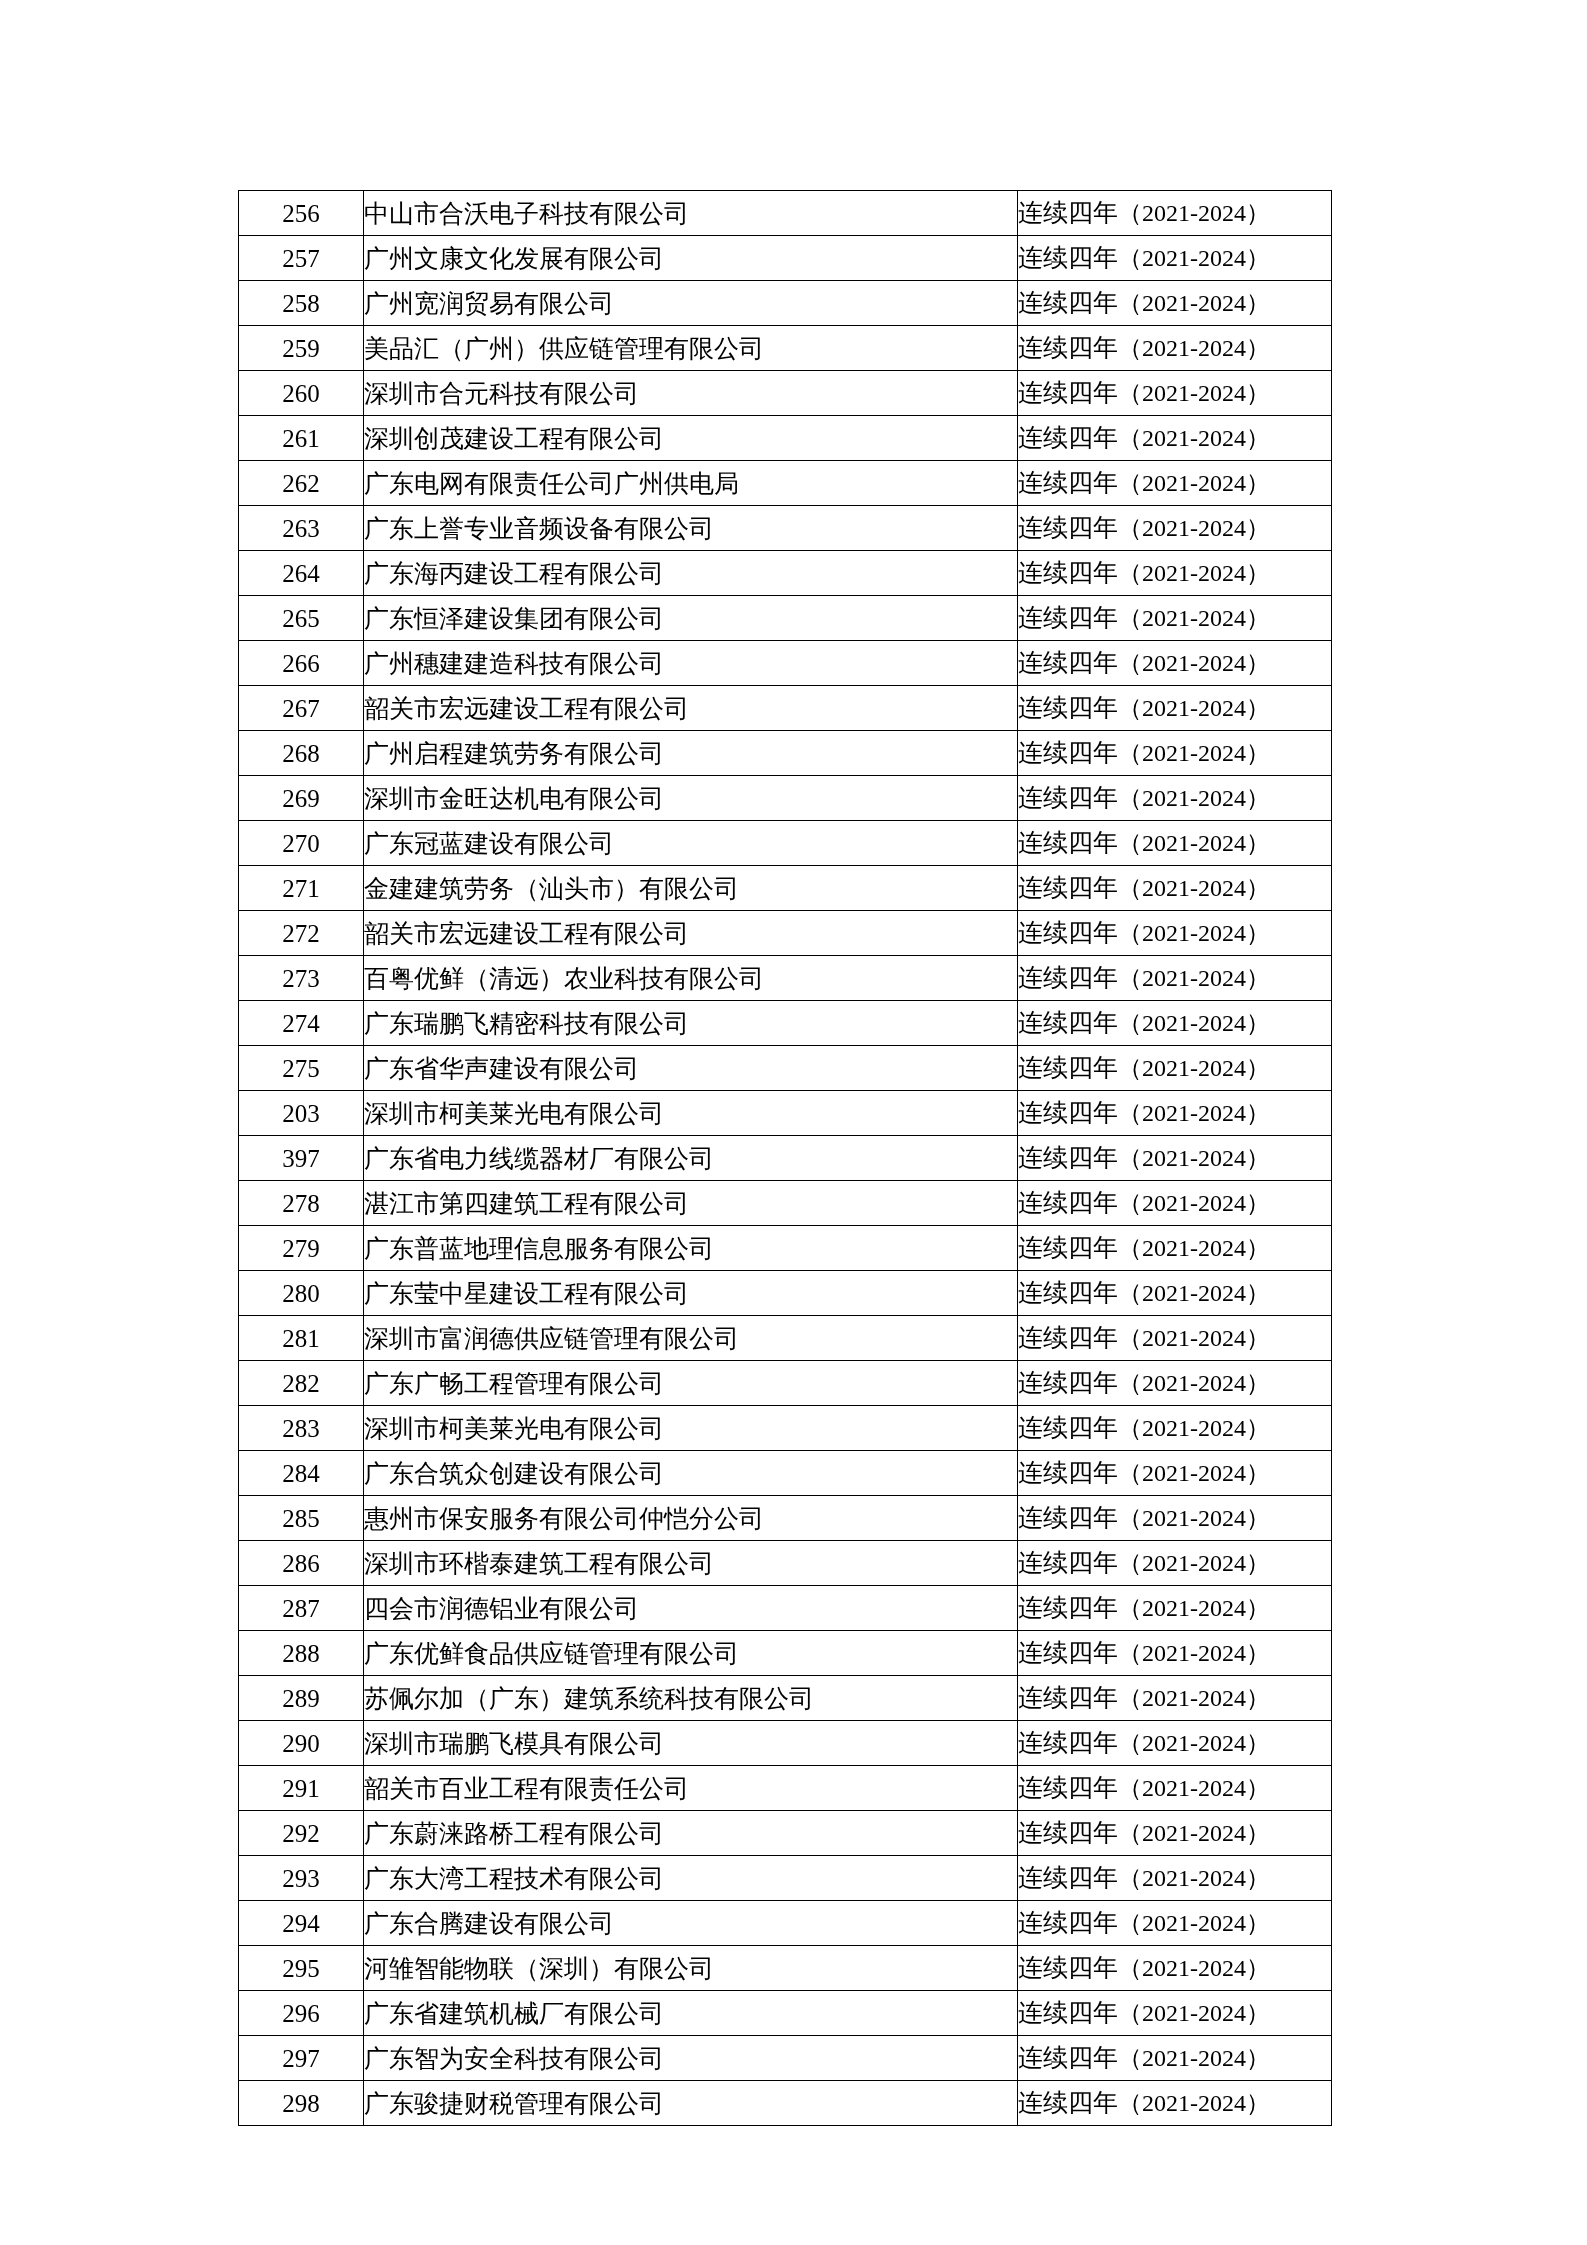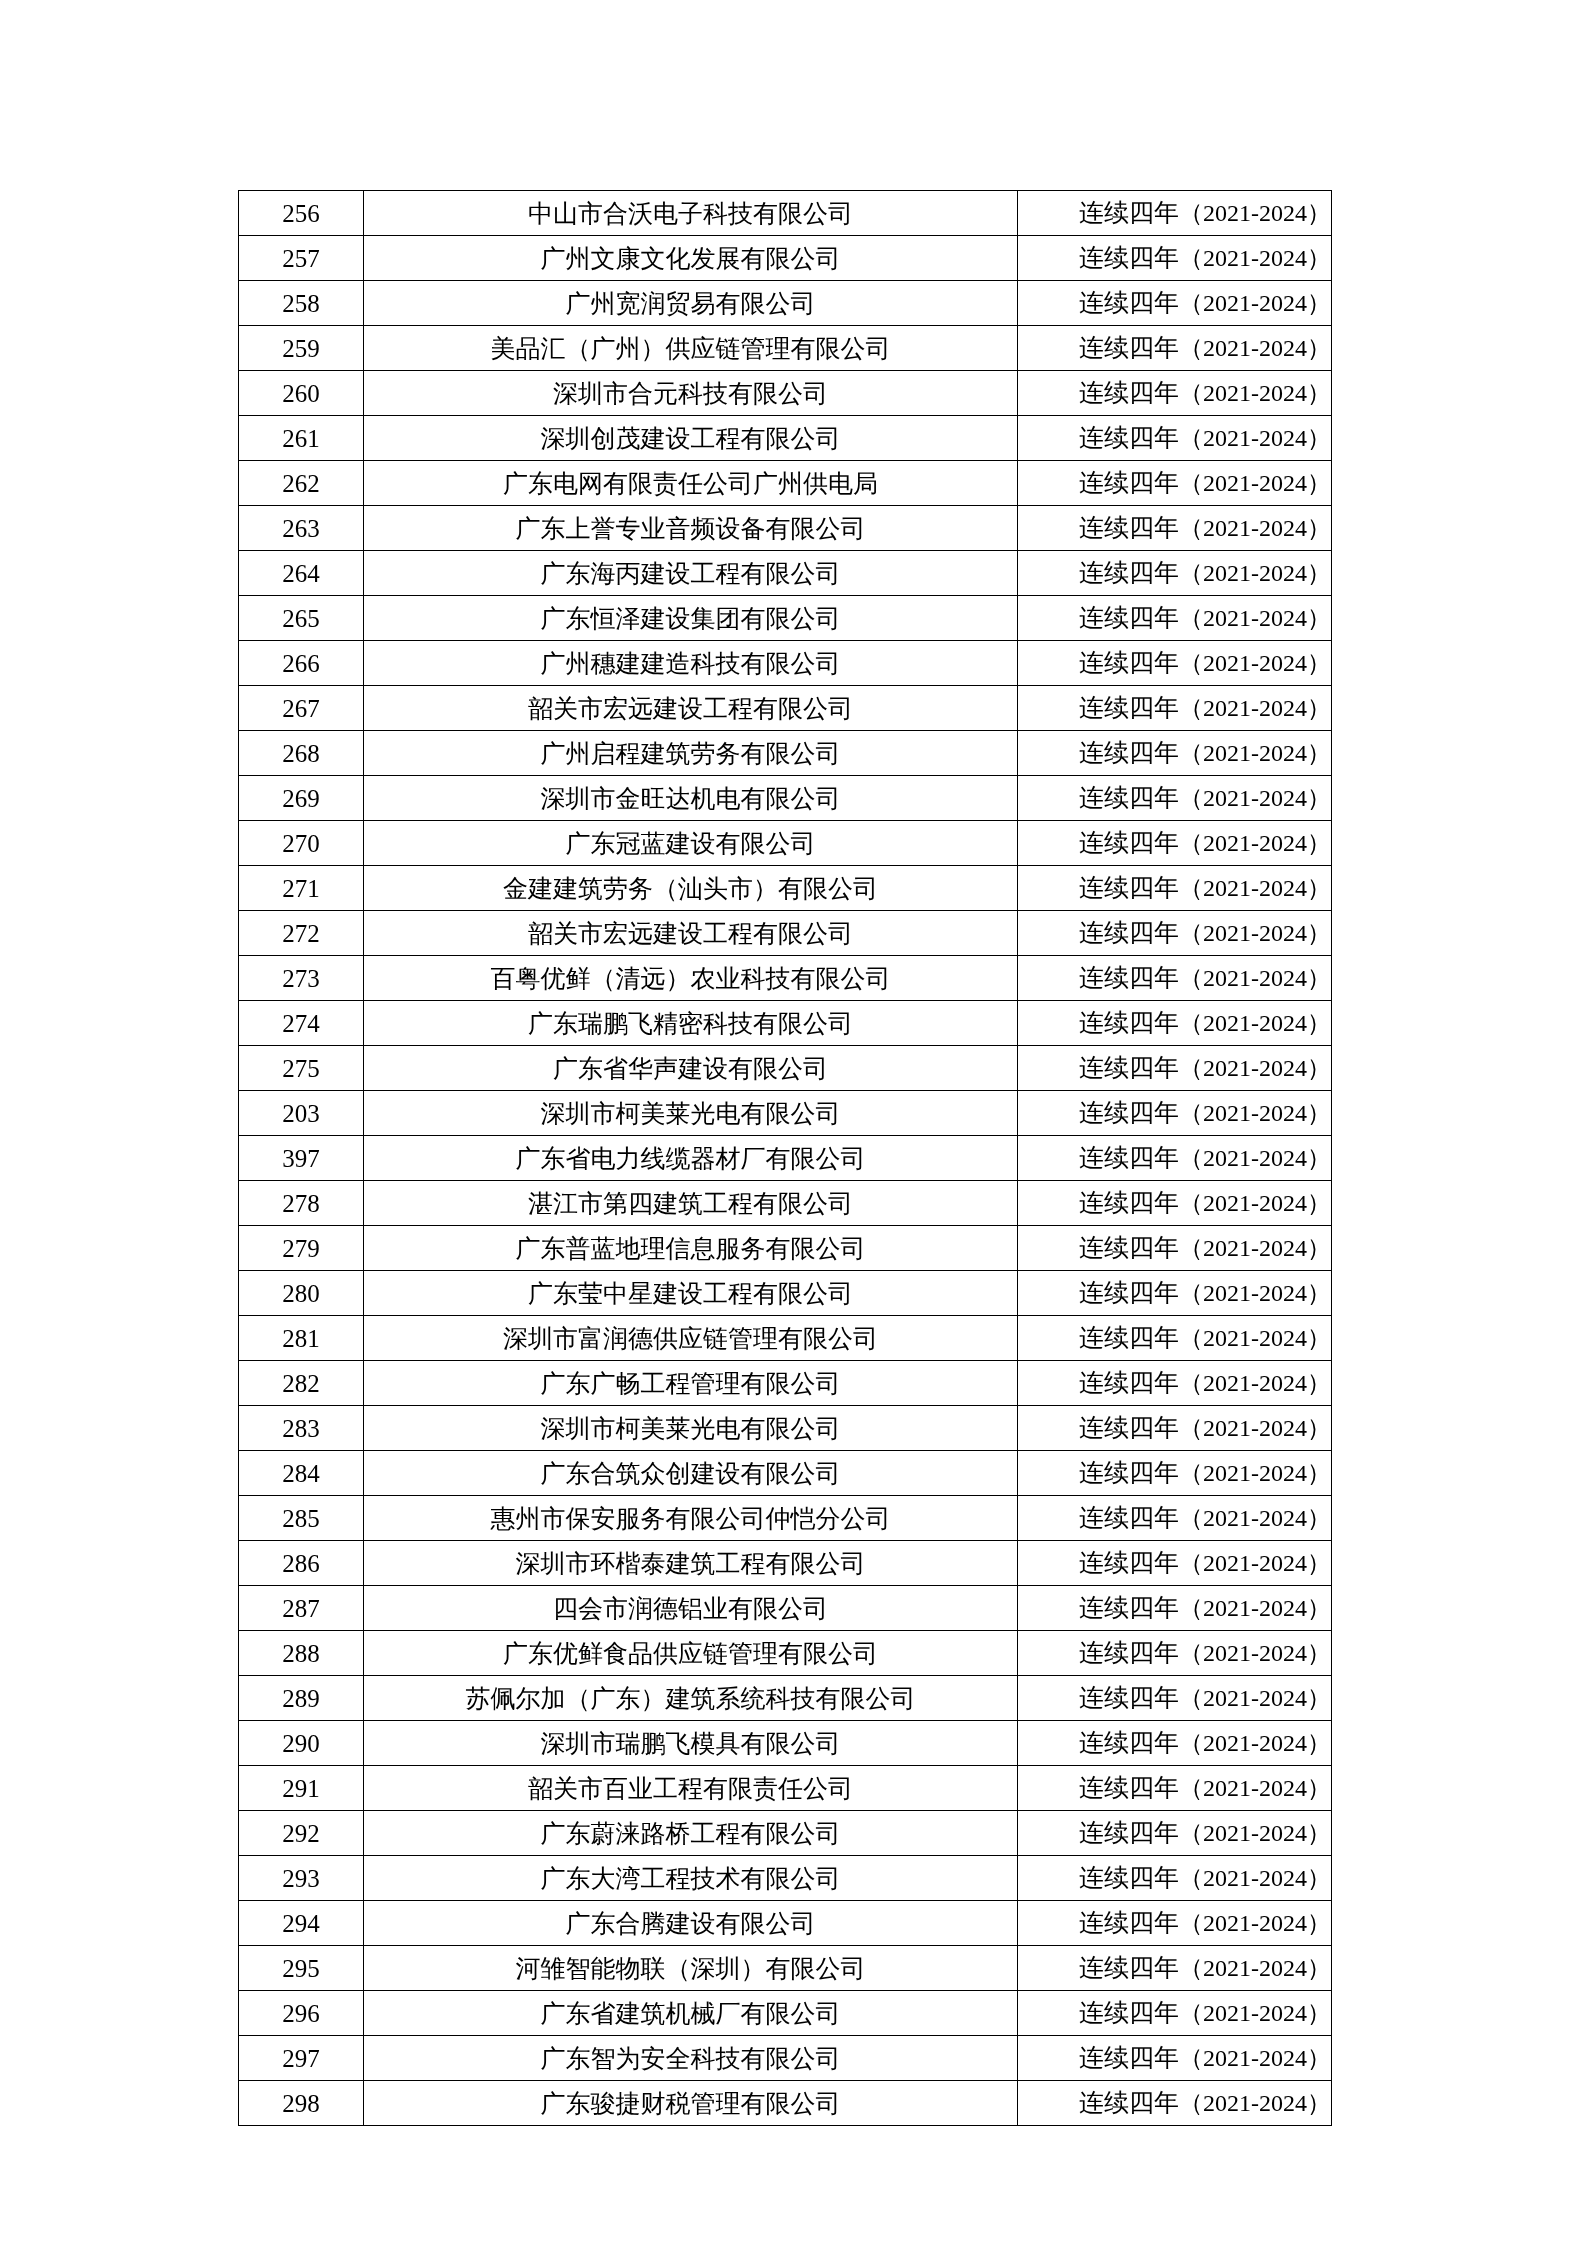--- a/index.html
+++ b/index.html
@@ -40,28 +40,28 @@
     white-space: nowrap;
     overflow: hidden;
   }
   td.col-index {
     width: 124px;
     text-align: center;
     font-family: "Liberation Serif", "DejaVu Serif", serif;
   }
   td.col-name {
     width: 653px;
-    text-align: center;
+    text-align: left;
     padding-left: 14px;
     font-family: "DejaVu Sans", "Liberation Sans", sans-serif;
     font-size: 24px;
   }
   td.col-status {
     width: 313px;
-    text-align: right;
+    text-align: left;
     font-family: "DejaVu Sans", "Liberation Sans", sans-serif;
     font-size: 23px;
   }
   td.col-status .yrs {
     font-family: "Liberation Serif", "DejaVu Serif", serif;
     font-size: 24px;
   }
 </style>
 </head>
 <body>

